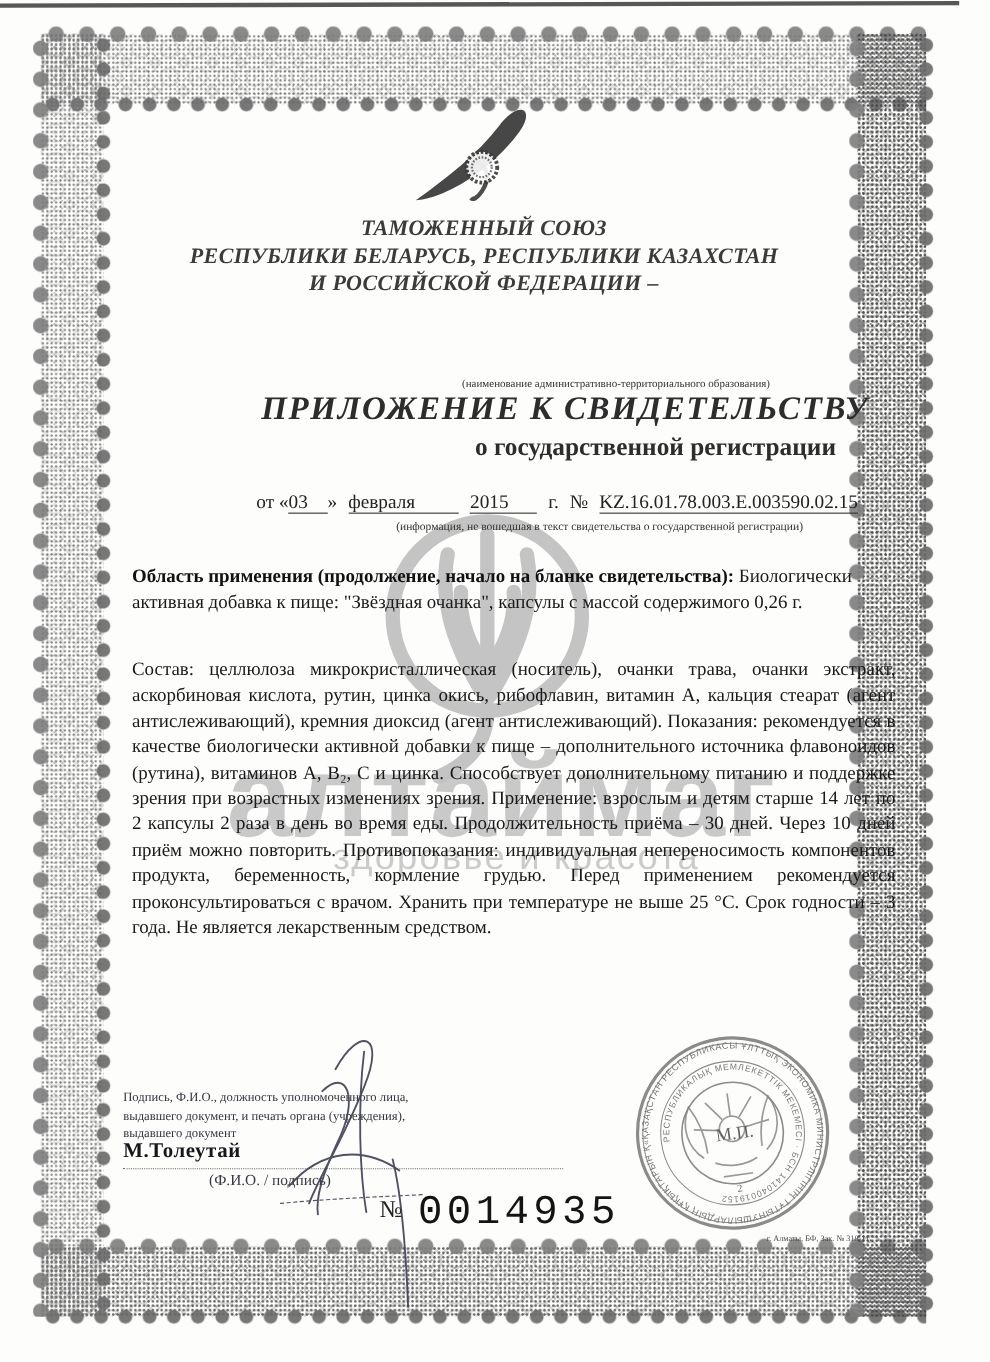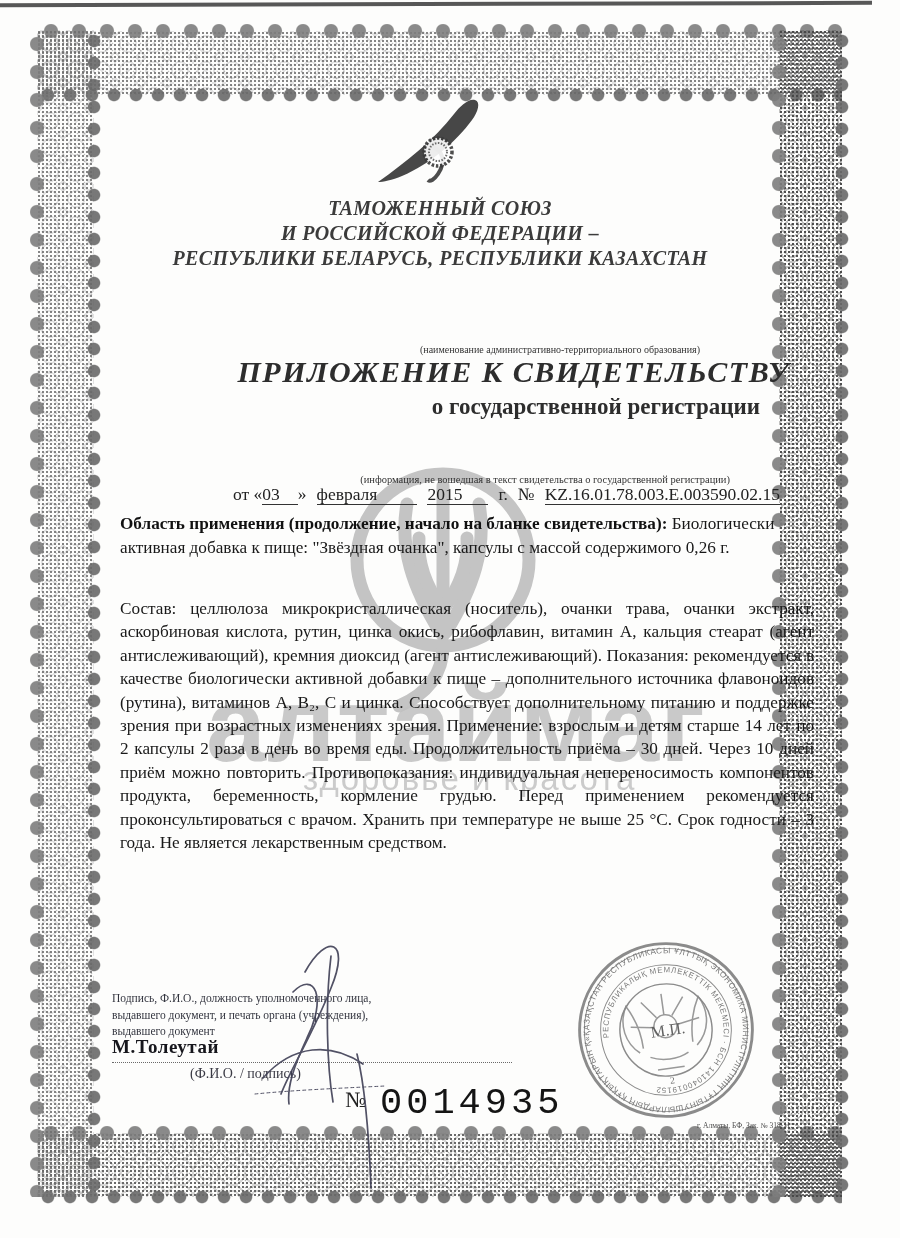--- a/index.html
+++ b/index.html
@@ -58,21 +58,21 @@
     letter-spacing:.4px; }
   .caption { position:absolute; z-index:2; color:#333; text-align:right; }
   .caption-1 { left:180px; top:344px; width:520px; font-size:10px; }
   .caption-2 { left:150px; top:474px; width:580px; font-size:10.5px; }
   .doc-title { position:absolute; left:100px; top:355px; width:690px; text-align:right; z-index:2;
     font-size:30px; font-weight:bold; font-style:italic; color:#2d2d2d; letter-spacing:1.5px; }
   .doc-subtitle { position:absolute; left:100px; top:394px; width:660px; text-align:right; z-index:2;
     font-size:23px; font-weight:bold; color:#2d2d2d; }
   
   .date-row { position:absolute; left:233px; top:446px; z-index:2; white-space:nowrap;
-    font-size:17.5px; color:#222;margin-top:38px; }
+    font-size:17.5px; color:#222; }
   .date-row .u { border-bottom:1.2px solid #333; }
   .pad-r18 { padding-right:18px; } .pad-r40 { padding-right:40px; } .pad-r26 { padding-right:26px; }
   .sp { display:inline-block; width:10px; }
   
   .scope { position:absolute; left:120px; top:512px; width:694px; z-index:2;
     font-size:17.2px; line-height:23.5px; color:#191919; }
   .scope b { color:#111; }
   .composition { position:absolute; left:120px; top:597px; width:694px; z-index:2;
     font-size:17.2px; line-height:23.4px; color:#191919; text-align:justify; }
   
@@ -123,22 +123,22 @@
 
   <svg class="bird" viewBox="0 0 125 100">
     <path d="M6,92 C34,72 62,50 82,24 C88,16 97,8 103,10 C109,12 106,22 100,30 C84,52 58,74 30,86 C20,90 11,92 6,92 Z" fill="#2e2e2e" opacity=".88"></path>
     <path d="M58,56 C72,60 74,72 66,84 C62,90 58,92 56,90" stroke="#2e2e2e" stroke-width="4" fill="none" opacity=".85"></path>
     <circle cx="66" cy="62" r="14" fill="#fff" stroke="#3a3a3a" stroke-width="3.5" stroke-dasharray="2.5 1.8" opacity=".9"></circle>
     <circle cx="66" cy="62" r="9" fill="none" stroke="#4a4a4a" stroke-width="2" stroke-dasharray="1.5 1.5" opacity=".8"></circle>
   </svg>
 
   <div class="org-block">
     <div>ТАМОЖЕННЫЙ СОЮЗ</div>
+    <div>РЕСПУБЛИКИ БЕЛАРУСЬ, РЕСПУБЛИКИ КАЗАХСТАН</div>
     <div>И РОССИЙСКОЙ ФЕДЕРАЦИИ –</div>
-    <div>РЕСПУБЛИКИ БЕЛАРУСЬ, РЕСПУБЛИКИ КАЗАХСТАН</div>
   </div>
 
   <div class="caption caption-1">(наименование административно-территориального образования)</div>
   <div class="doc-title">ПРИЛОЖЕНИЕ К СВИДЕТЕЛЬСТВУ</div>
   <div class="doc-subtitle">о государственной регистрации</div>
 
   <div class="date-row">
     <span>от «</span><span class="u pad-r18">03</span><span>»</span><span class="sp"></span><span class="u pad-r40">февраля</span><span class="sp"></span><span class="u pad-r26">2015</span><span class="sp"></span><span>г.</span><span class="sp"></span><span>№</span><span class="sp"></span><span class="u">KZ.16.01.78.003.Е.003590.02.15</span>
   </div>
   <div class="caption caption-2">(информация, не вошедшая в текст свидетельства о государственной регистрации)</div>

